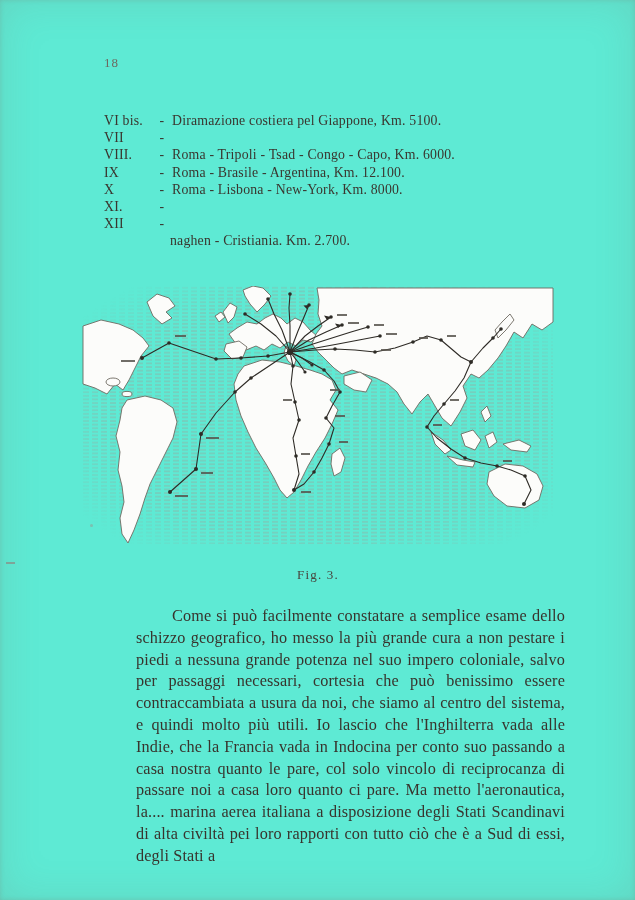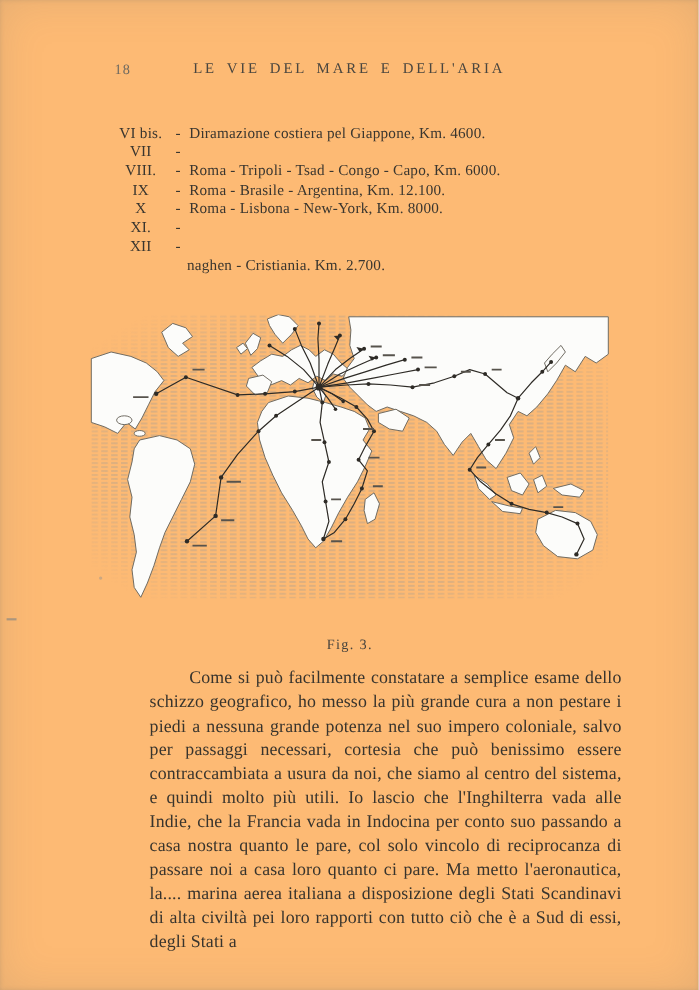--- a/index.html
+++ b/index.html
@@ -1,70 +1,69 @@
 <!DOCTYPE html>
 <html><head>
 <meta charset="utf-8">
 <style>
   html,body { margin:0; padding:0; background:#e8e6e2; }
   .page {
     position:relative; width:635px; height:900px; margin:0 auto;
-    background:#fdba74; overflow:hidden;
+    background:#5eead4; overflow:hidden;
     box-shadow: inset 0 0 40px rgba(120,115,105,0.18), inset 0 0 4px rgba(120,115,105,0.25);
     font-family:"Liberation Serif","DejaVu Serif",serif;
     color:#35322c;
   }
   .pagenum {
     position:absolute; left:104px; top:55px;
     font-size:13px; color:#6d6960; letter-spacing:1px;
   }
   .running-title {
     position:absolute; left:0; right:0; top:54px;
     text-align:center; font-size:13.5px; color:#4a463f;
     letter-spacing:2.6px; word-spacing:3px;
   }
   .route-list {
     position:absolute; top:112px; left:104px; width:436px;
     font-size:13.8px; color:#3a362f; letter-spacing:0.2px;
   }
   .route-row { display:flex; line-height:17.2px; }
-  .numeral { width:48px; text-align:center; flex:none; }
+  .numeral { width:48px; text-align:left; flex:none; }
   .dash { width:20px; text-align:center; flex:none; }
   .route-text { flex:1; white-space:nowrap; }
   .route-cont { margin-left:66px; line-height:17.2px; }
   .figure { position:absolute; top:286px; left:82px; width:472px; margin:0; }
   .figure svg { display:block; }
   .figure figcaption {
-    margin-top:20px; text-align:center; font-size:13px;
+    margin-top:9px; text-align:center; font-size:13px;
     color:#48443d; letter-spacing:1.2px;
   }
   .body-text {
     position:absolute; top:606px; left:104px; width:429px;
     font-size:16.2px; line-height:21.8px; text-align:justify;
     text-indent:36px; color:#38342d; letter-spacing:0.15px;margin-left:32px;
   }
   .edge-mark {
     position:absolute; left:6px; top:562px; width:9px; height:2px;
     background:#8d8981; opacity:.7;
   }
   .speck { position:absolute; width:3px; height:3px; border-radius:50%; background:#9b968d; opacity:.5; }
 </style>
 </head>
 <body>
 
 <div class="page">
 
   <span class="pagenum">18</span>
-  <div class="running-title">LE VIE DEL MARE E DELL'ARIA</div>
 
   <section class="route-list">
     <div class="route-row">
       <span class="numeral">VI bis.</span>
       <span class="dash">-</span>
-      <span class="route-text">Diramazione costiera pel Giappone, Km. 4600.</span>
+      <span class="route-text">Diramazione costiera pel Giappone, Km. 5100.</span>
     </div>
     <div class="route-row">
       <span class="numeral">VII</span>
       <span class="dash">-</span>
     </div>
     <div class="route-row">
       <span class="numeral">VIII.</span>
       <span class="dash">-</span>
       <span class="route-text">Roma - Tripoli - Tsad - Congo - Capo, Km. 6000.</span>
     </div>

